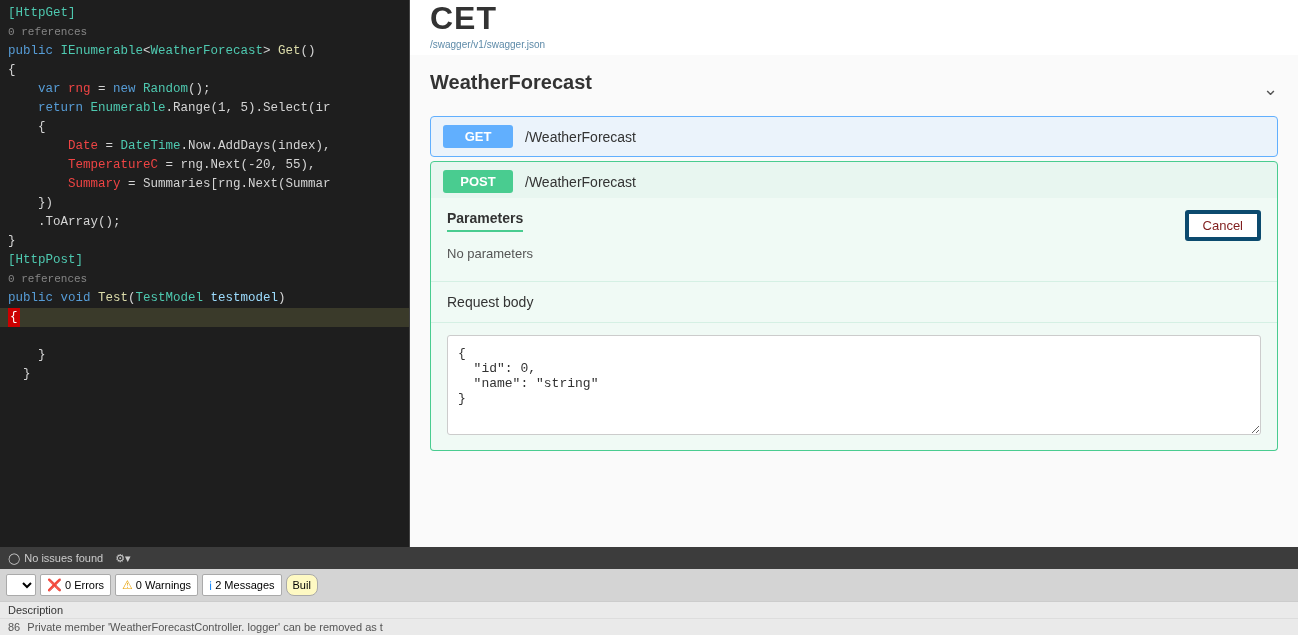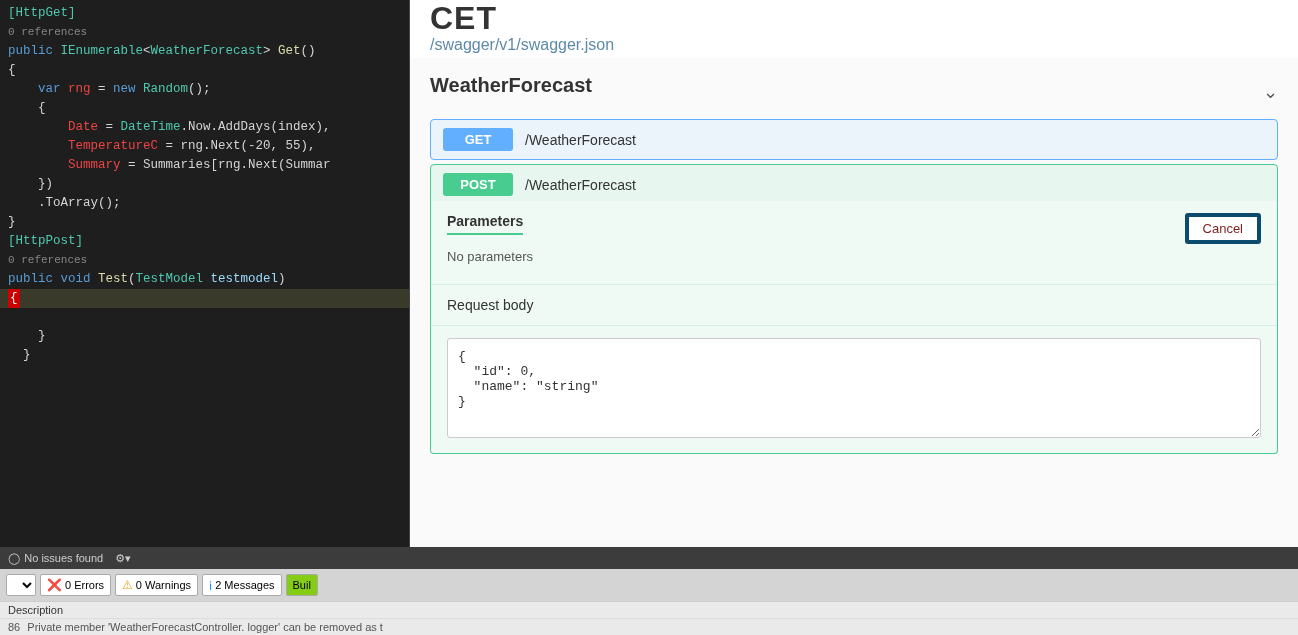--- a/index.html
+++ b/index.html
@@ -267,23 +267,23 @@
       padding: 1px 6px;
       font-size: 11px;
       cursor: pointer;
       height: 22px;
     }
     .error-icon { color: #e00; font-size: 12px; }
     .warning-icon { color: #e8a000; font-size: 12px; }
     .info-icon { color: #1a8cff; font-size: 12px; }
     .build-btn {
       height: 22px;
-      background: #84cc16;
+      background: #fef9c3;
       border: 1px solid #aaa;
-      border-radius: 2px;
+      border-radius: 8px;
       padding: 0 6px;
       font-size: 11px;
       cursor: pointer;
     }
     .description-bar {
       background: #eaeaea;
       border-top: 1px solid #ccc;
       padding: 2px 8px;
       font-size: 11px;
       color: #333;
@@ -309,20 +309,23 @@
     <div class="code-line">
       <span class="kw">public </span><span class="type">IEnumerable</span><span class="plain">&lt;</span><span class="type">WeatherForecast</span><span class="plain">&gt; </span><span class="method">Get</span><span class="plain">()</span>
     </div>
     <div class="code-line">
       <span class="plain">{</span>
     </div>
     <div class="code-line">
       <span class="plain">&nbsp;&nbsp;&nbsp;&nbsp;</span><span class="kw">var </span><span class="attr">rng</span><span class="plain"> = </span><span class="kw">new </span><span class="type">Random</span><span class="plain">();</span>
     </div>
     <div class="code-line">
+      <span class="plain">&nbsp;&nbsp;&nbsp;&nbsp;</span><span class="kw">return </span><span class="type">Enumerable</span><span class="plain">.Range(1, 5).Select(ir</span>
+    </div>
+    <div class="code-line">
       <span class="plain">&nbsp;&nbsp;&nbsp;&nbsp;{</span>
     </div>
     <div class="code-line">
       <span class="plain">&nbsp;&nbsp;&nbsp;&nbsp;&nbsp;&nbsp;&nbsp;&nbsp;</span><span class="attr">Date</span><span class="plain"> = </span><span class="type">DateTime</span><span class="plain">.Now.AddDays(index),</span>
     </div>
     <div class="code-line">
       <span class="plain">&nbsp;&nbsp;&nbsp;&nbsp;&nbsp;&nbsp;&nbsp;&nbsp;</span><span class="attr">TemperatureC</span><span class="plain"> = rng.Next(-20, 55),</span>
     </div>
     <div class="code-line">
       <span class="plain">&nbsp;&nbsp;&nbsp;&nbsp;&nbsp;&nbsp;&nbsp;&nbsp;</span><span class="attr">Summary</span><span class="plain"> = Summaries[rng.Next(Summar</span>
@@ -355,21 +358,21 @@
     <div class="code-line">
       <span class="plain">&nbsp;&nbsp;}</span>
     </div>
   </div>
 
   <div class="swagger-panel">
 
     <div style="background:#fff; padding: 2px 20px 0;">
       <div style="font-size:32px; font-weight:bold; color:#333; letter-spacing:1px; line-height:1;">CET</div>
       <div style="padding: 2px 0 4px;">
-        <a href="#" style="color:#5d8aa8; font-size:16px; text-decoration:none;">/swagger/v1/swagger.json</a>
+        <a href="#" style="color:#5d8aa8; font-size:10px; text-decoration:none;">/swagger/v1/swagger.json</a>
       </div>
     </div>
 
     <div class="swagger-content">
 
       <div class="section-header">
         <span class="section-title">WeatherForecast</span>
         <span class="chevron-icon">⌄</span>
       </div>
 

